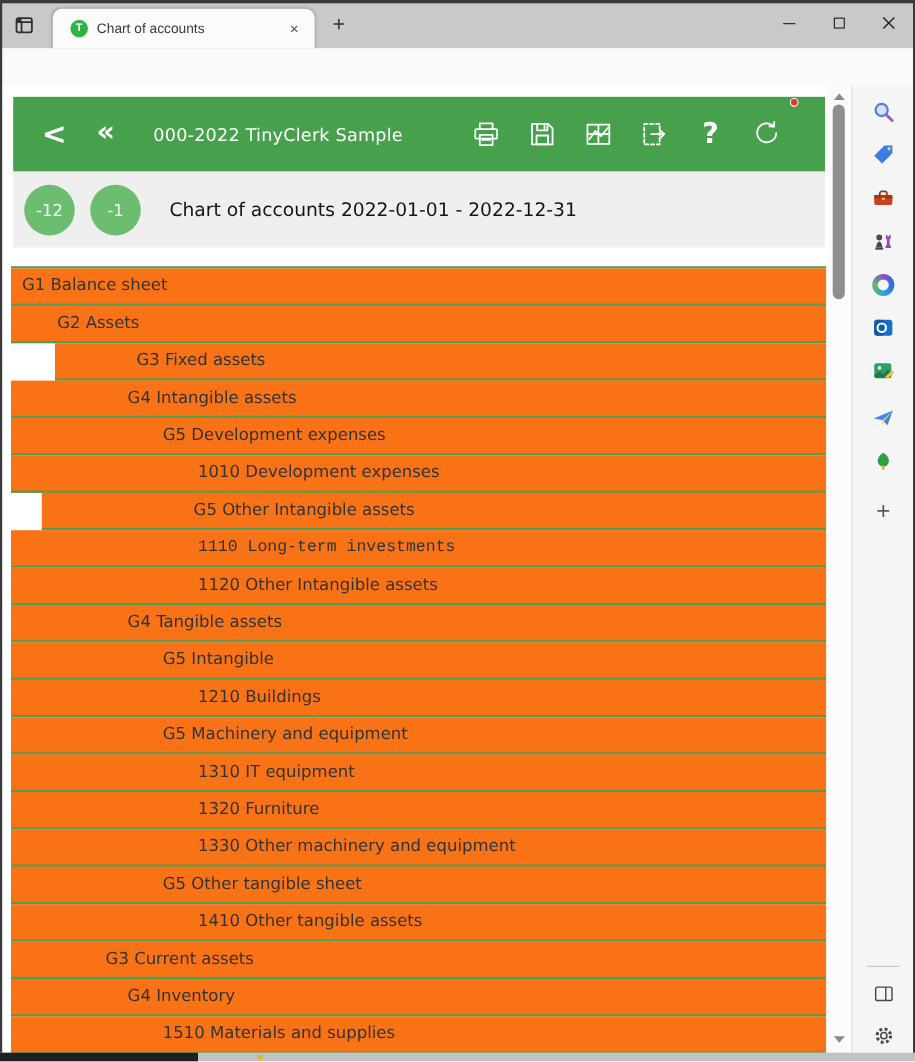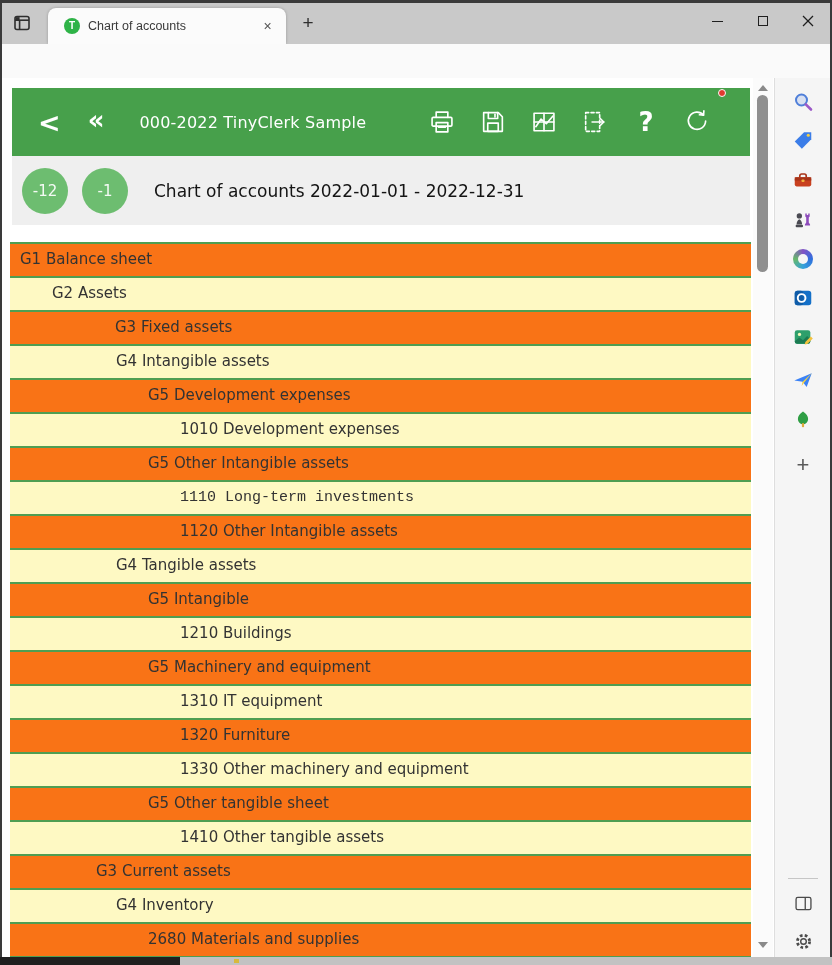--- a/index.html
+++ b/index.html
@@ -67,21 +67,21 @@
   #tb-help { font-size:26px; font-weight:bold; line-height:1; }
 
   #app-subheader { position:absolute; left:10px; top:78px; width:738px; height:69px; background:#efefef;
                    display:flex; align-items:center; font-family:"DejaVu Sans",sans-serif; }
   .badge { width:46px; height:46px; border-radius:50%; background:#6dbd70; color:#f4faf4; font-size:15px;
            display:flex; align-items:center; justify-content:center; cursor:pointer; }
   #badge-year { margin-left:10px; } #badge-month { margin-left:14px; }
   #sub-title { margin-left:26px; font-size:17px; color:#141414; white-space:nowrap; }
 
   #account-rows { position:absolute; left:8px; top:164px; width:741px; border-top:2px solid #4f9e52; }
-  .row { height:34px; line-height:31px; border-bottom:2px solid #4f9e52; background:#fef9c3;
+  .row { height:34px; line-height:31px; border-bottom:2px solid #4f9e52; background:#f97316;
          font-family:"DejaVu Sans",sans-serif; font-size:15px; color:#333; white-space:nowrap; cursor:pointer; }
   .row.shaded { background:#f97316; }
 
   
   #scrollbar { left:753px; top:78px; width:20px; height:879px; background:#fbfbfb; }
   #sb-up { position:absolute; left:5px; top:7px; width:0; height:0;
            border-left:5px solid transparent; border-right:5px solid transparent; border-bottom:6px solid #8a8a8a; cursor:pointer; }
   #sb-thumb { position:absolute; left:4px; top:17px; width:11px; height:177px; background:#8f8f8f; border-radius:6px; cursor:pointer; }
   #sb-down { position:absolute; left:5px; bottom:9px; width:0; height:0;
              border-left:5px solid transparent; border-right:5px solid transparent; border-top:6px solid #8a8a8a; cursor:pointer; }
@@ -260,33 +260,33 @@
     <div id="sub-title">Chart of accounts 2022-01-01 - 2022-12-31</div>
   </div>
 
   <div id="account-rows">
       <div class="row shaded" style="padding-left: 10px;">
     <span>G1 Balance sheet</span>
   </div>
       <div class="row" style="padding-left: 42px;">
     <span>G2 Assets</span>
   </div>
-      <div class="row shaded" style="padding-left: 105px;">
+      <div class="row shaded" style="padding-left: 74px; margin-left: 40px;">
     <span>G3 Fixed assets</span>
   </div>
       <div class="row" style="padding-left: 106px;">
     <span>G4 Intangible assets</span>
   </div>
       <div class="row shaded" style="padding-left: 138px;">
     <span>G5 Development expenses</span>
   </div>
       <div class="row" style="padding-left: 170px;">
     <span>1010 Development expenses</span>
   </div>
-      <div class="row shaded" style="padding-left: 138px;">
+      <div class="row shaded" style="padding-left: 138px; margin-left: 28px;">
     <span>G5 Other Intangible assets</span>
   </div>
       <div class="row" style="padding-left: 170px; font-family: Liberation Mono, monospace;">
     <span>1110 Long-term investments</span>
   </div>
       <div class="row shaded" style="padding-left: 170px;">
     <span>1120 Other Intangible assets</span>
   </div>
       <div class="row" style="padding-left: 106px;">
     <span>G4 Tangible assets</span>
@@ -315,21 +315,21 @@
       <div class="row" style="padding-left: 170px;">
     <span>1410 Other tangible assets</span>
   </div>
       <div class="row shaded" style="padding-left: 86px;">
     <span>G3 Current assets</span>
   </div>
       <div class="row" style="padding-left: 106px;">
     <span>G4 Inventory</span>
   </div>
       <div class="row shaded" style="padding-left: 138px;">
-    <span>2680 Materials and supplies</span>
+    <span>1510 Materials and supplies</span>
   </div>
     </div>
 </div>
 
 <div class="abs" id="scrollbar">
   <div id="sb-up"></div>
   <div id="sb-thumb"></div>
   <div id="sb-down"></div>
 </div>
 

